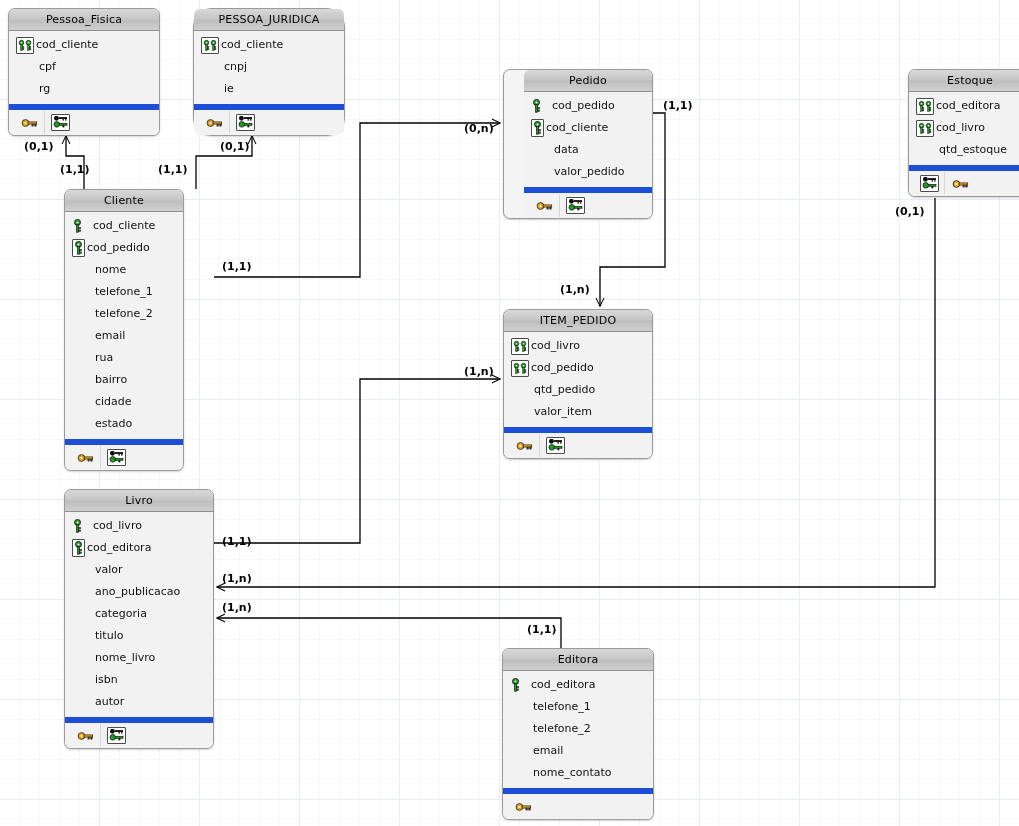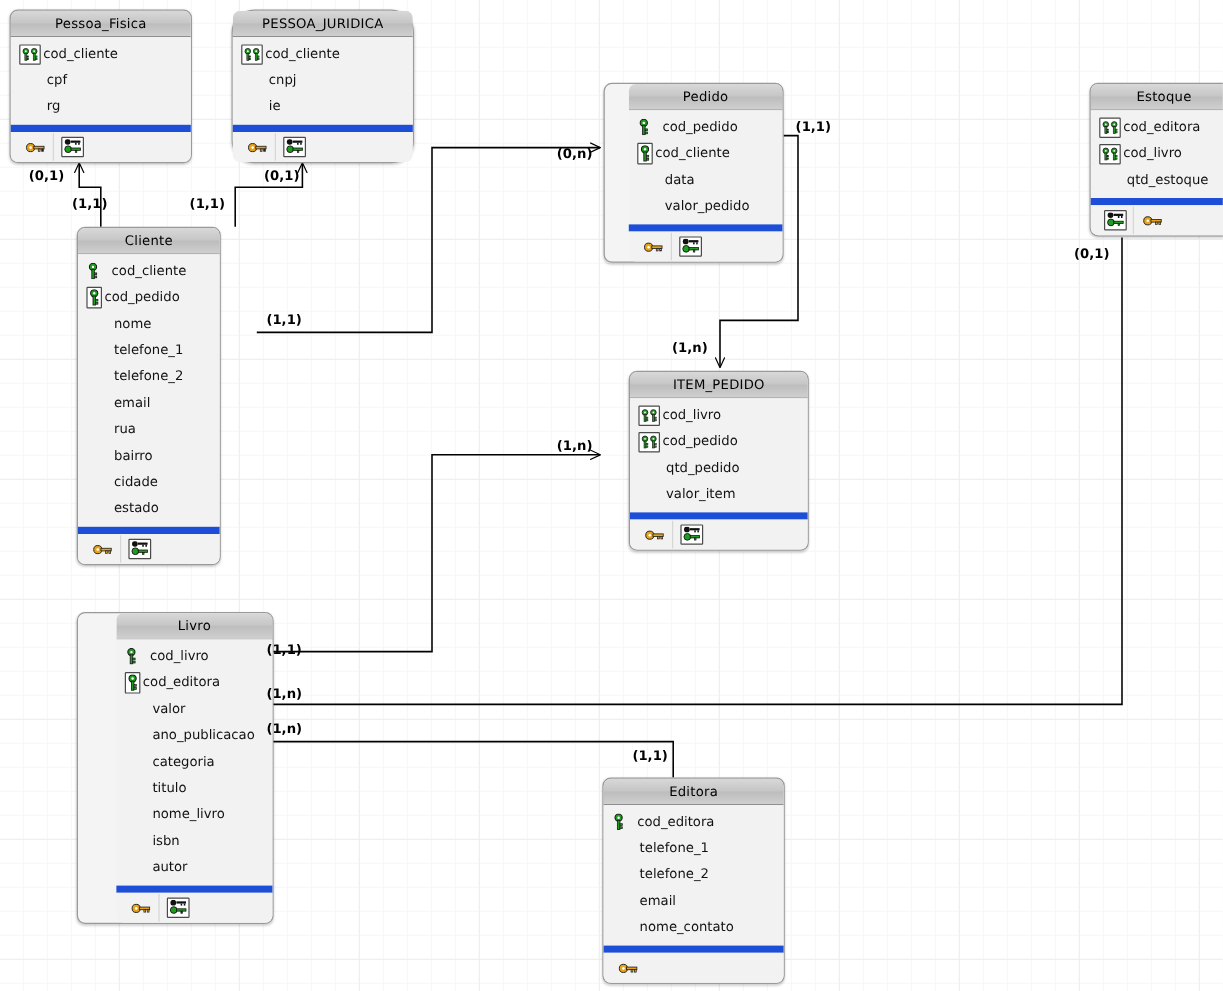--- a/index.html
+++ b/index.html
@@ -393,21 +393,21 @@
             <span class="ic bare"><svg width="17" height="10" viewBox="0 0 16 10">
                 <circle cx="4" cy="5" r="3.4" fill="#e8a317" stroke="#222" stroke-width="0.8"></circle>
                 <circle cx="4" cy="5" r="1.1" fill="#fff"></circle>
                 <rect x="6.6" y="3.9" width="8.6" height="2.2" fill="#e8a317" stroke="#222" stroke-width="0.7"></rect>
                 <rect x="10.4" y="6.0" width="1.5" height="2.1" fill="#e8a317" stroke="#222" stroke-width="0.6"></rect>
                 <rect x="13.2" y="6.0" width="1.5" height="2.1" fill="#e8a317" stroke="#222" stroke-width="0.6"></rect>
               </svg></span>
           </span>
         </div>
       </div>
-      <div class="tbl" style="left: 503px; top: 309px; width: 150px; margin-left: 21px;">
+      <div class="tbl" style="left: 503px; top: 309px; width: 150px;">
         <div class="hdr">ITEM_PEDIDO</div>
         <div class="body">
           <div class="row">
             <span class="ic boxed" style="line-height:0"><svg width="7" height="13" viewBox="0 0 9 14">
                 <circle cx="4.5" cy="3.4" r="3.0" fill="#1e9e1e" stroke="#1a1a1a" stroke-width="0.9"></circle>
                 <circle cx="4.5" cy="3.4" r="1.0" fill="#fff"></circle>
                 <rect x="3.5" y="5.6" width="2.1" height="7.6" fill="#1e9e1e" stroke="#1a1a1a" stroke-width="0.7"></rect>
                 <rect x="5.6" y="8.4" width="2.0" height="1.5" fill="#1e9e1e" stroke="#1a1a1a" stroke-width="0.6"></rect>
                 <rect x="5.6" y="11.0" width="2.0" height="1.5" fill="#1e9e1e" stroke="#1a1a1a" stroke-width="0.6"></rect>
               </svg><svg width="7" height="13" viewBox="0 0 9 14">
@@ -458,21 +458,21 @@
                 <rect x="10.2" y="3.2" width="1.4" height="1.8" fill="#111"></rect>
                 <rect x="13.0" y="3.2" width="1.4" height="1.8" fill="#111"></rect>
                 <circle cx="3.6" cy="2.4" r="2.6" fill="#111"></circle>
                 <circle cx="4.0" cy="9.0" r="3.0" fill="#1e9e1e" stroke="#111" stroke-width="0.8"></circle>
                 <rect x="6.6" y="7.9" width="8.4" height="2.1" fill="#1e9e1e" stroke="#111" stroke-width="0.7"></rect>
                 <rect x="10.4" y="10.0" width="1.4" height="1.9" fill="#1e9e1e" stroke="#111" stroke-width="0.6"></rect>
               </svg></span>
           </span>
         </div>
       </div>
-      <div class="tbl" style="left: 64px; top: 510px; width: 164px; padding-left: 32px;">
+      <div class="tbl" style="left: 64px; top: 489px; width: 150px;">
         <div class="hdr">Livro</div>
         <div class="body">
           <div class="row">
             <span class="ic bare" style="width:17px"><svg width="9" height="14" viewBox="0 0 9 14">
                 <circle cx="4.5" cy="3.4" r="3.0" fill="#1e9e1e" stroke="#1a1a1a" stroke-width="0.9"></circle>
                 <circle cx="4.5" cy="3.4" r="1.0" fill="#fff"></circle>
                 <rect x="3.5" y="5.6" width="2.1" height="7.6" fill="#1e9e1e" stroke="#1a1a1a" stroke-width="0.7"></rect>
                 <rect x="5.6" y="8.4" width="2.0" height="1.5" fill="#1e9e1e" stroke="#1a1a1a" stroke-width="0.6"></rect>
                 <rect x="5.6" y="11.0" width="2.0" height="1.5" fill="#1e9e1e" stroke="#1a1a1a" stroke-width="0.6"></rect>
               </svg></span>

